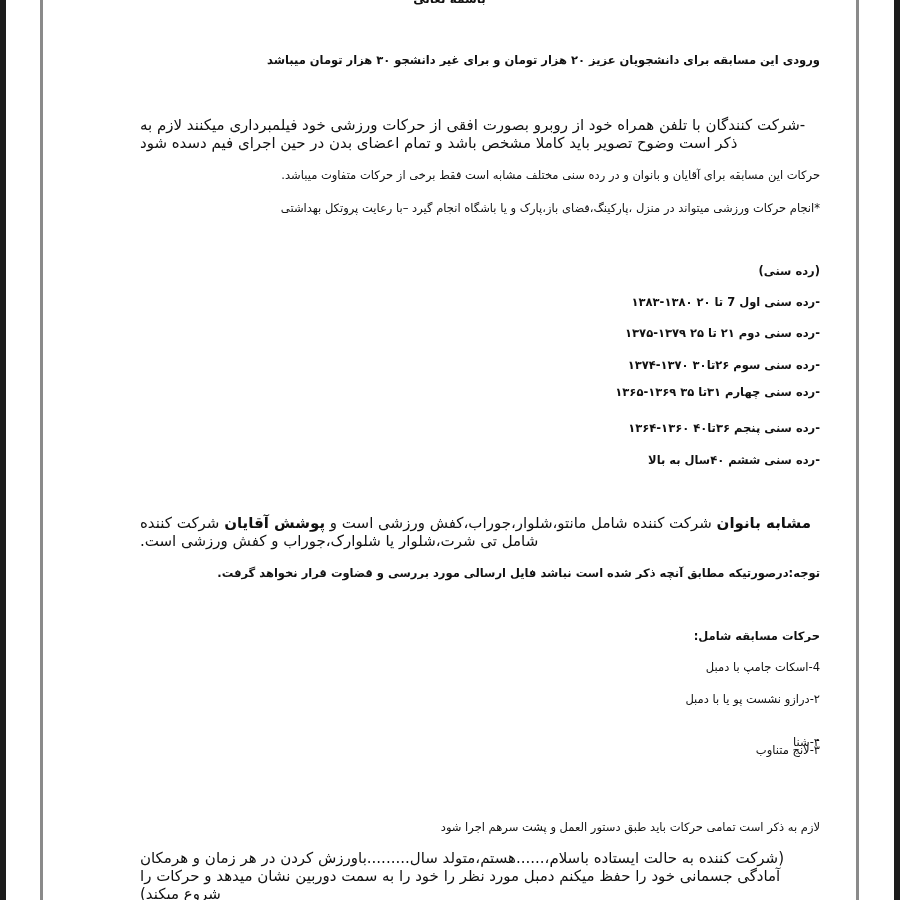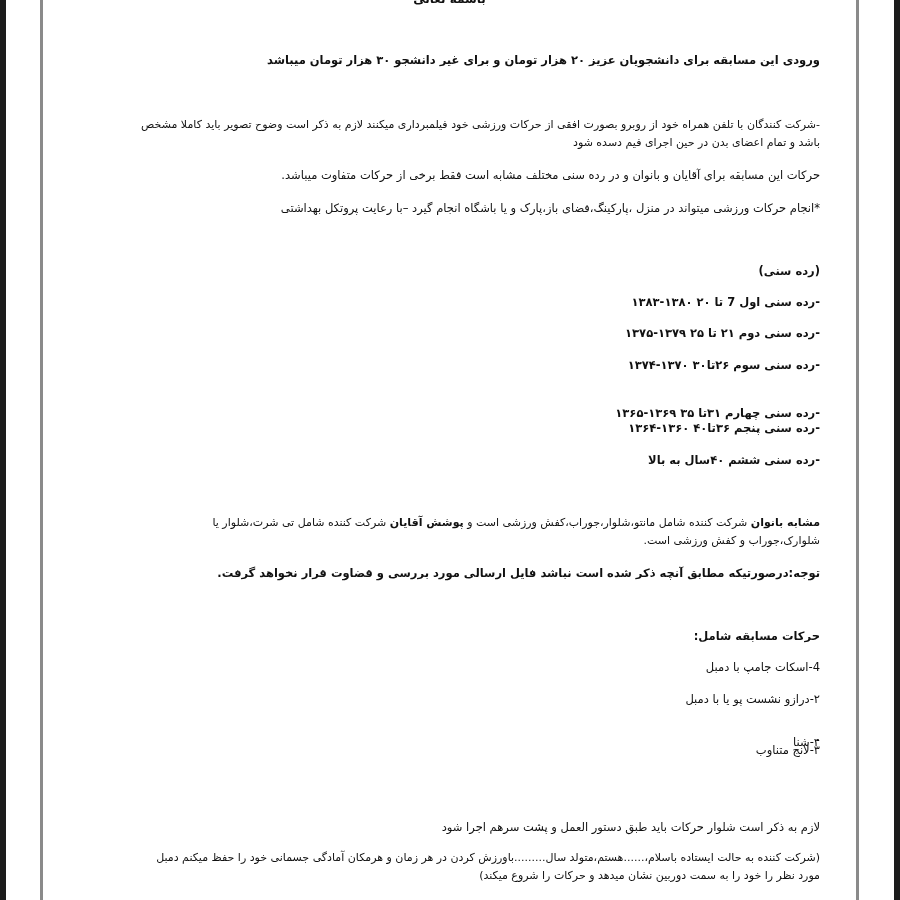--- a/index.html
+++ b/index.html
@@ -14,21 +14,21 @@
   .rule-left { position:absolute; left:40px; top:0; width:3px; height:900px; background:#8a8a8a; }
   .rule-right { position:absolute; left:856px; top:0; width:3px; height:900px; background:#8a8a8a; }
 
   .page {
     position:absolute; left:43px; top:0; width:813px; height:900px;
     direction:rtl;
   }
   .t { position:absolute; right:36px; white-space:nowrap; font-size:11.5px; line-height:14px; text-align:right; }
   .b { font-weight:bold; }
   .heading-top { position:absolute; left:0; right:0; top:-8px; text-align:center; font-weight:bold; font-size:12px; }
-  .para { position:absolute; right:36px; width:680px; font-size:11px; line-height:18px; text-align:right; white-space:normal; }
+  .para { position:absolute; right:36px; width:680px; font-size:15px; line-height:18px; text-align:left; white-space:normal; }
 </style>
 </head>
 <body>
 
 <div class="edge-left"></div>
 <div class="edge-right"></div>
 <div class="rule-left"></div>
 <div class="rule-right"></div>
 
 <div class="page">
@@ -41,36 +41,36 @@
 
   <div class="t" style="top:201px;">*انجام حرکات ورزشی میتواند در منزل ،پارکینگ،فضای باز،پارک و یا باشگاه انجام گیرد –با رعایت پروتکل بهداشتی</div>
 
   <div class="t" style="top:168px;">حرکات این مسابقه برای آقایان و بانوان و در رده سنی مختلف مشابه است فقط برخی از حرکات متفاوت میباشد.</div>
 
   <div>
     <div class="t b" style="top:264px;">(رده سنی)</div>
     <div class="t b" style="top:295px;">-رده سنی اول    7 تا ۲۰   ۱۳۸۰-۱۳۸۳</div>
     <div class="t b" style="top:326px;">-رده سنی دوم ۲۱ تا ۲۵    ۱۳۷۹-۱۳۷۵</div>
     <div class="t b" style="top:358px;">-رده سنی سوم ۲۶تا۳۰    ۱۳۷۰-۱۳۷۴</div>
-    <div class="t b" style="top:406px;">-رده سنی چهارم ۳۱تا ۳۵   ۱۳۶۹-۱۳۶۵</div>
+    <div class="t b" style="top:385px;">-رده سنی چهارم ۳۱تا ۳۵   ۱۳۶۹-۱۳۶۵</div>
     <div class="t b" style="top:421px;">-رده سنی پنجم  ۳۶تا۴۰  ۱۳۶۰-۱۳۶۴</div>
     <div class="t b" style="top:453px;">-رده سنی ششم  ۴۰سال به بالا</div>
   </div>
 
   <div class="para" style="top:514px;">
     <span class="b">مشابه بانوان</span><span> شرکت کننده شامل مانتو،شلوار،جوراب،کفش ورزشی است و </span><span class="b">پوشش آقایان</span><span> شرکت کننده شامل تی شرت،شلوار یا شلوارک،جوراب و کفش ورزشی است.</span>
   </div>
 
   <div class="t b" style="top:566px;">توجه:درصورتیکه مطابق آنچه ذکر شده است نباشد فایل ارسالی مورد بررسی و قضاوت قرار نخواهد گرفت.</div>
 
   <div>
     <div class="t b" style="top:629px;">حرکات مسابقه شامل:</div>
     <div class="t" style="top:660px;">4-اسکات جامپ با دمبل</div>
     <div class="t" style="top:692px;">۲-درازو نشست پو یا با  دمبل</div>
     <div class="t" style="top:723px;margin-top:20px;">۳-لانج متناوب</div>
     <div class="t" style="top:735px;margin-left:20px;">۴-شنا</div>
   </div>
 
-  <div class="t" style="top:820px;">لازم به ذکر است شلوار حرکات باید طبق دستور العمل و پشت سرهم اجرا شود</div>
+  <div class="t" style="top:820px;">لازم به ذکر است تمامی حرکات باید طبق دستور العمل و پشت سرهم اجرا شود</div>
 
   <div class="para" style="top:849px;">(شرکت کننده به حالت ایستاده باسلام،......هستم،متولد سال.........باورزش کردن در هر زمان و هرمکان آمادگی جسمانی خود را حفظ میکنم دمبل مورد نظر را خود را به سمت دوربین نشان میدهد و حرکات را شروع میکند)</div>
 
 </div>
 
 </body></html>

